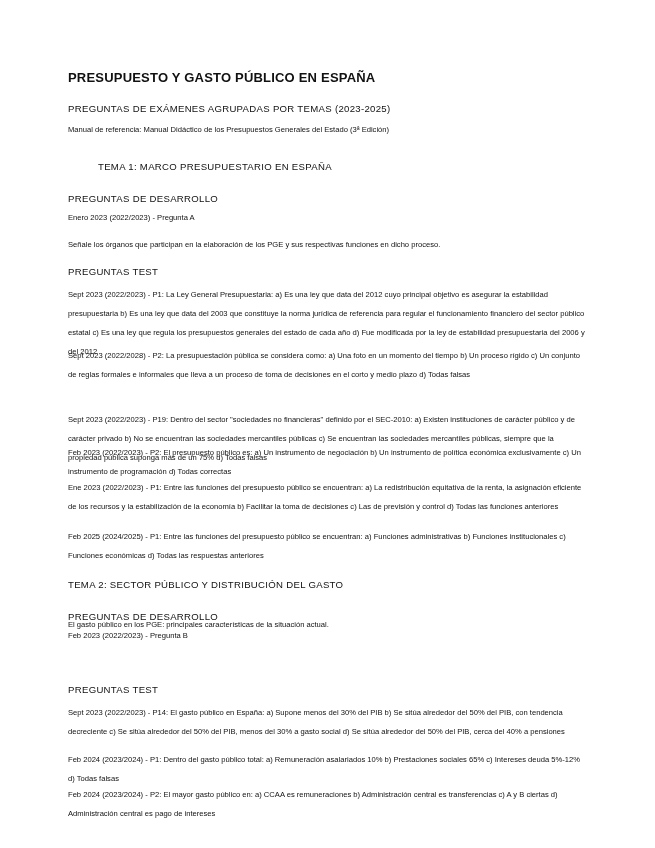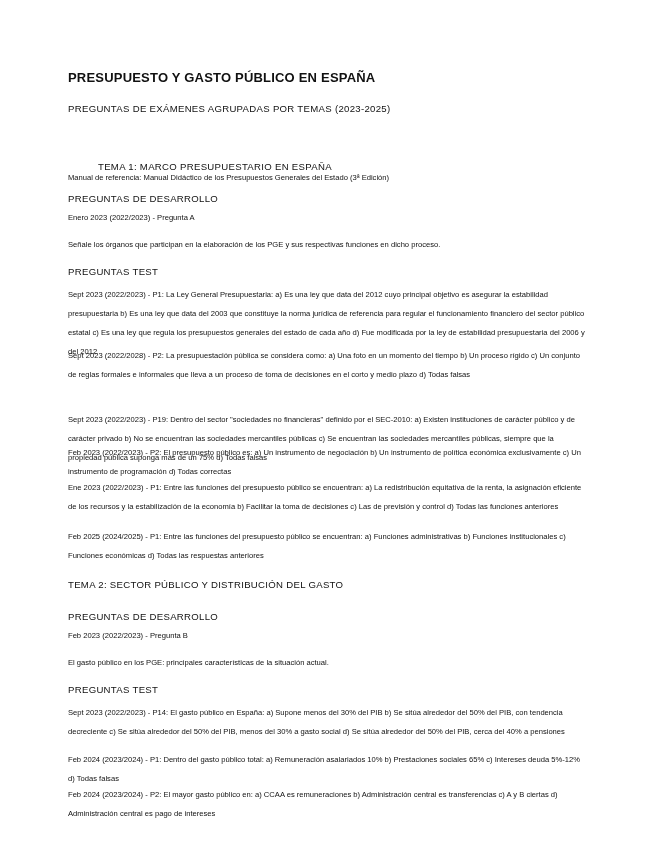--- a/index.html
+++ b/index.html
@@ -1,21 +1,21 @@
 <!DOCTYPE html>
 <html><head>
   <meta charset="utf-8">
   <style>
     html, body { margin: 0; padding: 0; background: #ffffff; }
     body { width: 655px; height: 848px; overflow: hidden; position: relative; color: #111111; font-family: "Liberation Sans", sans-serif; }
     .page { position: absolute; left: 68px; top: 0; width: 520px; }
     .abs { position: absolute; left: 0; width: 520px; }
     .title { font-weight: bold; font-size: 13px; letter-spacing: 0.2px; white-space: nowrap; }
     .subtitle { font-size: 9.6px; letter-spacing: 0.3px; white-space: nowrap; }
-    .manual { font-size: 7.6px; white-space: nowrap; margin-top: 48px; }
+    .manual { font-size: 7.6px; white-space: nowrap; }
     .tema { font-size: 9.6px; letter-spacing: 0.3px; white-space: nowrap; }
     .section { font-size: 9.6px; letter-spacing: 0.3px; white-space: nowrap; }
     .q-head { font-size: 7.6px; font-weight: normal; white-space: nowrap; }
     .q-body { font-size: 7.6px; line-height: 13px; margin-top: 14px; }
     .q { font-size: 7.6px; line-height: 19px; }
   </style>
 </head>
 <body>
 
 <div class="page">
@@ -35,20 +35,20 @@
   <div class="abs q" style="top:346px;">Sept 2023 (2022/2028) - P2: La presupuestación pública se considera como: a) Una foto en un momento del tiempo b) Un proceso rígido c) Un conjunto de reglas formales e informales que lleva a un proceso de toma de decisiones en el corto y medio plazo d) Todas falsas</div>
   <div class="abs q" style="top:410px;">Sept 2023 (2022/2023) - P19: Dentro del sector "sociedades no financieras" definido por el SEC-2010: a) Existen instituciones de carácter público y de carácter privado b) No se encuentran las sociedades mercantiles públicas c) Se encuentran las sociedades mercantiles públicas, siempre que la propiedad pública suponga más de un 75% d) Todas falsas</div>
   <div class="abs q" style="top:443px;">Feb 2023 (2022/2023) - P2: El presupuesto público es: a) Un instrumento de negociación b) Un instrumento de política económica exclusivamente c) Un instrumento de programación d) Todas correctas</div>
   <div class="abs q" style="top:478px;">Ene 2023 (2022/2023) - P1: Entre las funciones del presupuesto público se encuentran: a) La redistribución equitativa de la renta, la asignación eficiente de los recursos y la estabilización de la economía b) Facilitar la toma de decisiones c) Las de previsión y control d) Todas las funciones anteriores</div>
   <div class="abs q" style="top:527px;">Feb 2025 (2024/2025) - P1: Entre las funciones del presupuesto público se encuentran: a) Funciones administrativas b) Funciones institucionales c) Funciones económicas d) Todas las respuestas anteriores</div>
 
   <div class="abs tema" style="top:579px;">TEMA 2: SECTOR PÚBLICO Y DISTRIBUCIÓN DEL GASTO</div>
 
   <div class="abs section" style="top:611px;">PREGUNTAS DE DESARROLLO</div>
   <div class="abs q-head" style="top:631px;">Feb 2023 (2022/2023) - Pregunta B</div>
-  <div class="abs q-body" style="top:642px;">El gasto público en los PGE: principales características de la situación actual.</div>
+  <div class="abs q-body" style="top:604px;">El gasto público en los PGE: principales características de la situación actual.</div>
 
   <div class="abs section" style="top:684px;">PREGUNTAS TEST</div>
   <div class="abs q" style="top:703px;">Sept 2023 (2022/2023) - P14: El gasto público en España: a) Supone menos del 30% del PIB b) Se sitúa alrededor del 50% del PIB, con tendencia decreciente c) Se sitúa alrededor del 50% del PIB, menos del 30% a gasto social d) Se sitúa alrededor del 50% del PIB, cerca del 40% a pensiones</div>
   <div class="abs q" style="top:750px;">Feb 2024 (2023/2024) - P1: Dentro del gasto público total: a) Remuneración asalariados 10% b) Prestaciones sociales 65% c) Intereses deuda 5%-12% d) Todas falsas</div>
   <div class="abs q" style="top:785px;">Feb 2024 (2023/2024) - P2: El mayor gasto público en: a) CCAA es remuneraciones b) Administración central es transferencias c) A y B ciertas d) Administración central es pago de intereses</div>
 
 </div>
 
 </body></html>

